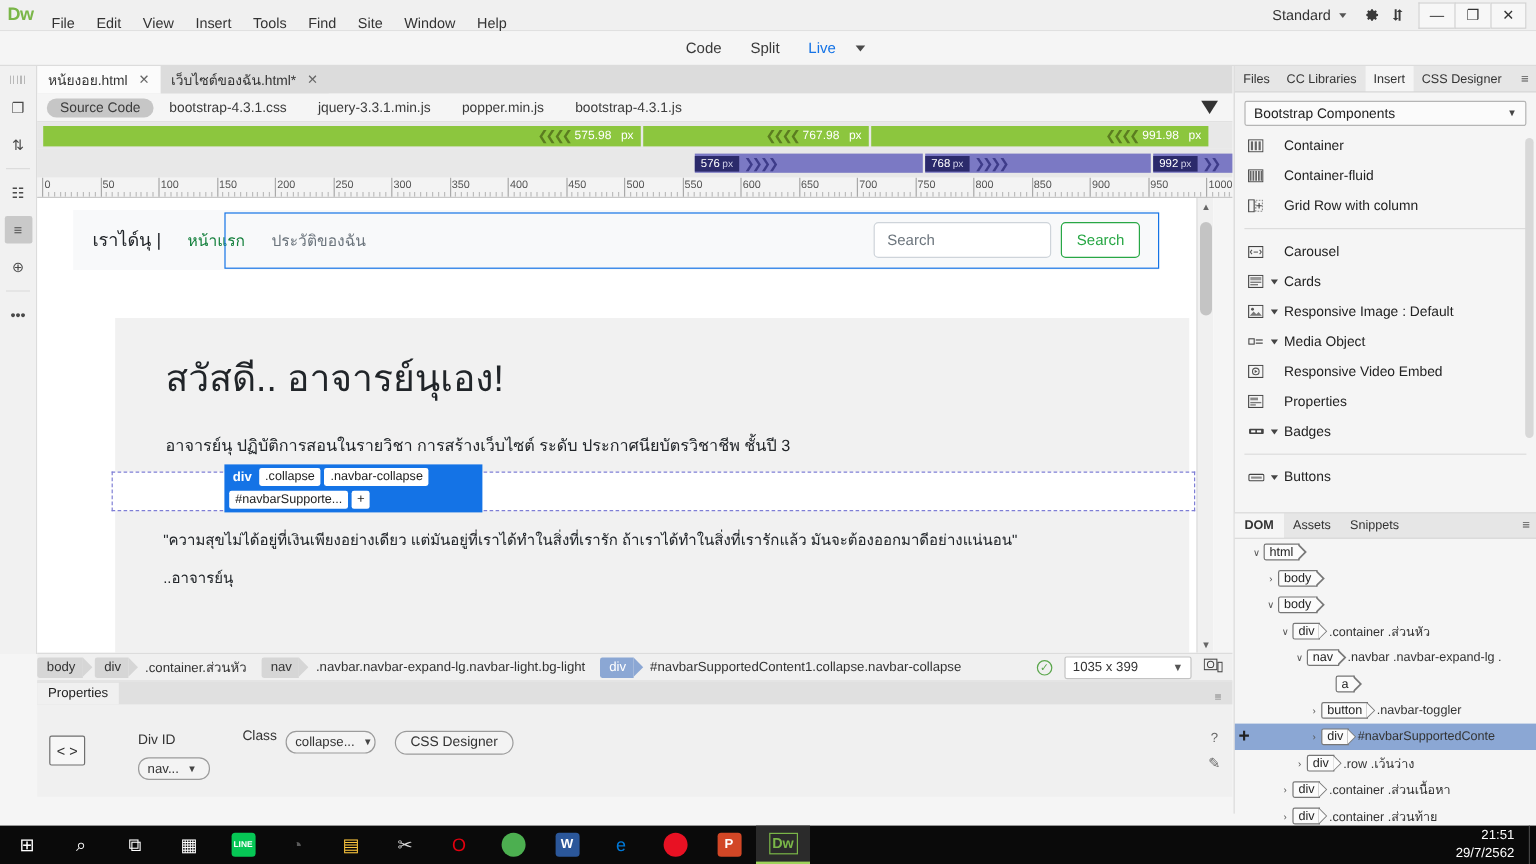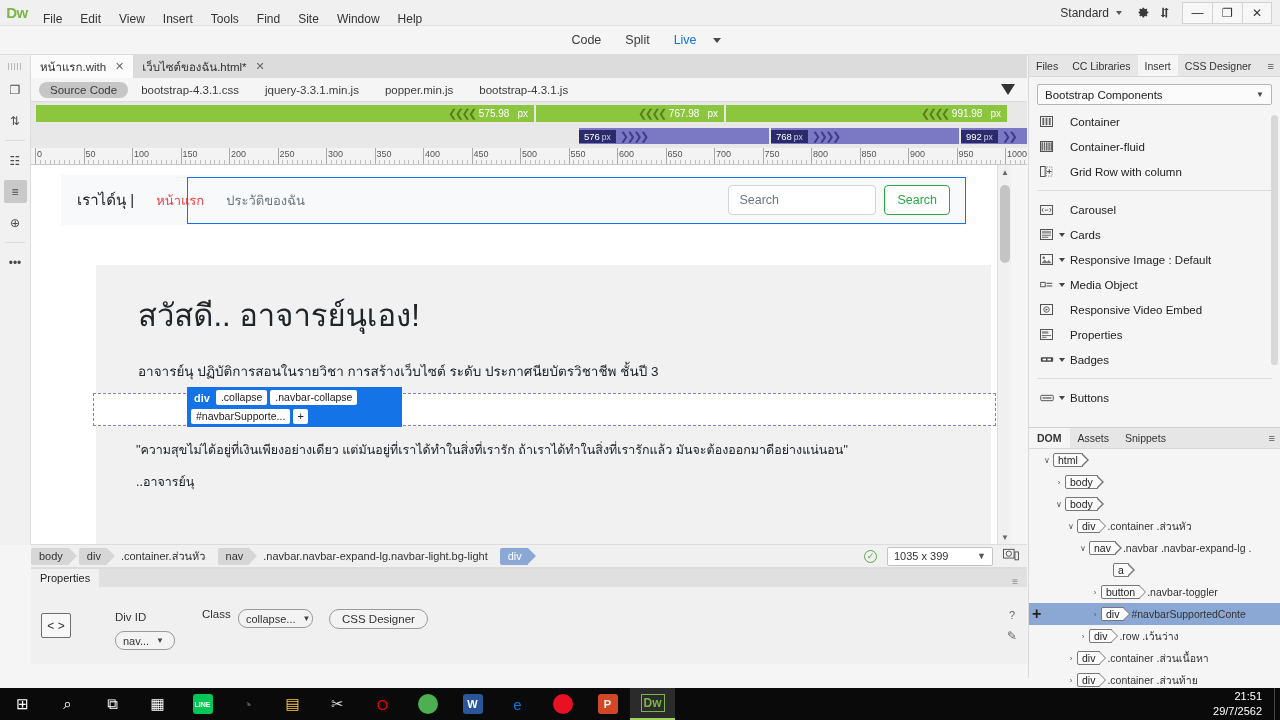--- a/index.html
+++ b/index.html
@@ -123,21 +123,21 @@
   
   .canvas {
     position: absolute; left: 31px; top: 165px; width: 980px; height: 379px;
     background: #ffffff; overflow: hidden;
   }
   .page-navbar {
     position: absolute; left: 30px; top: 10px; width: 905px; height: 50px;
     background: #f8f9fa; display: flex; align-items: center; padding: 0 16px;
   }
   .brand { font-size: 15px; color: #212529; white-space: nowrap; }
-  .navlink { font-size: 13px; color: #ef4444; margin-left: 22px; white-space: nowrap; }
+  .navlink { font-size: 13px; color: #15803d; margin-left: 22px; white-space: nowrap; }
   .navlink.muted { color: #6c757d; }
   .searchwrap { margin-left: auto; display: flex; align-items: center; }
   .searchbox {
     width: 148px; height: 30px; border: 1px solid #ced4da; border-radius: 4px; background: #fff;
     font-size: 12.5px; color: #6c757d; display: flex; align-items: center; padding: 0 10px;
   }
   .searchbtn {
     margin-left: 8px; height: 30px; padding: 0 12px; border: 1px solid #28a745; border-radius: 4px;
     color: #28a745; background: #fff; font-size: 12.5px; display: flex; align-items: center;
   }
@@ -359,21 +359,21 @@
     <div class="rail-sep"></div>
     <div class="rail-ico">☷</div>
     <div class="rail-ico sel">≡</div>
     <div class="rail-ico">⊕</div>
     <div class="rail-sep"></div>
     <div class="rail-ico">•••</div>
   </div>
 
   <div class="doctabs">
     <div class="doctab active">
-      <span>หน้าแรก.with</span>
+      <span>หน้ยงอย.html</span>
       <span class="tab-x">✕</span>
     </div>
     <div class="doctab">
       <span>เว็บไซต์ของฉัน.html*</span>
       <span class="tab-x">✕</span>
     </div>
   </div>
 
   <div class="relfiles">
     <div class="relfile sel">Source Code</div>
@@ -685,20 +685,21 @@
     </div>
   </div>
 
   <div class="statusbar">
     <div class="crumb tagbox">body</div>
     <div class="crumb tagbox" style="margin-left:8px">div</div>
     <div class="crumb plain">.container.ส่วนหัว</div>
     <div class="crumb tagbox" style="margin-left:4px">nav</div>
     <div class="crumb plain">.navbar.navbar-expand-lg.navbar-light.bg-light</div>
     <div class="crumb tagbox sel" style="margin-left:4px">div</div>
+    <div class="crumb plain">#navbarSupportedContent1.collapse.navbar-collapse</div>
     <div class="sb-right">
       <div class="check-ok">✓</div>
       <div class="sizebox">
         <span>1035 x 399</span>
         <span class="cv">▼</span>
       </div>
       <div style="margin-left:10px">
         <svg width="16" height="14" viewBox="0 0 18 16">
             <rect x="0.5" y="1.5" width="12" height="10" fill="none" stroke="#444"></rect>
             <circle cx="6.5" cy="6.5" r="3" fill="none" stroke="#444"></circle>

